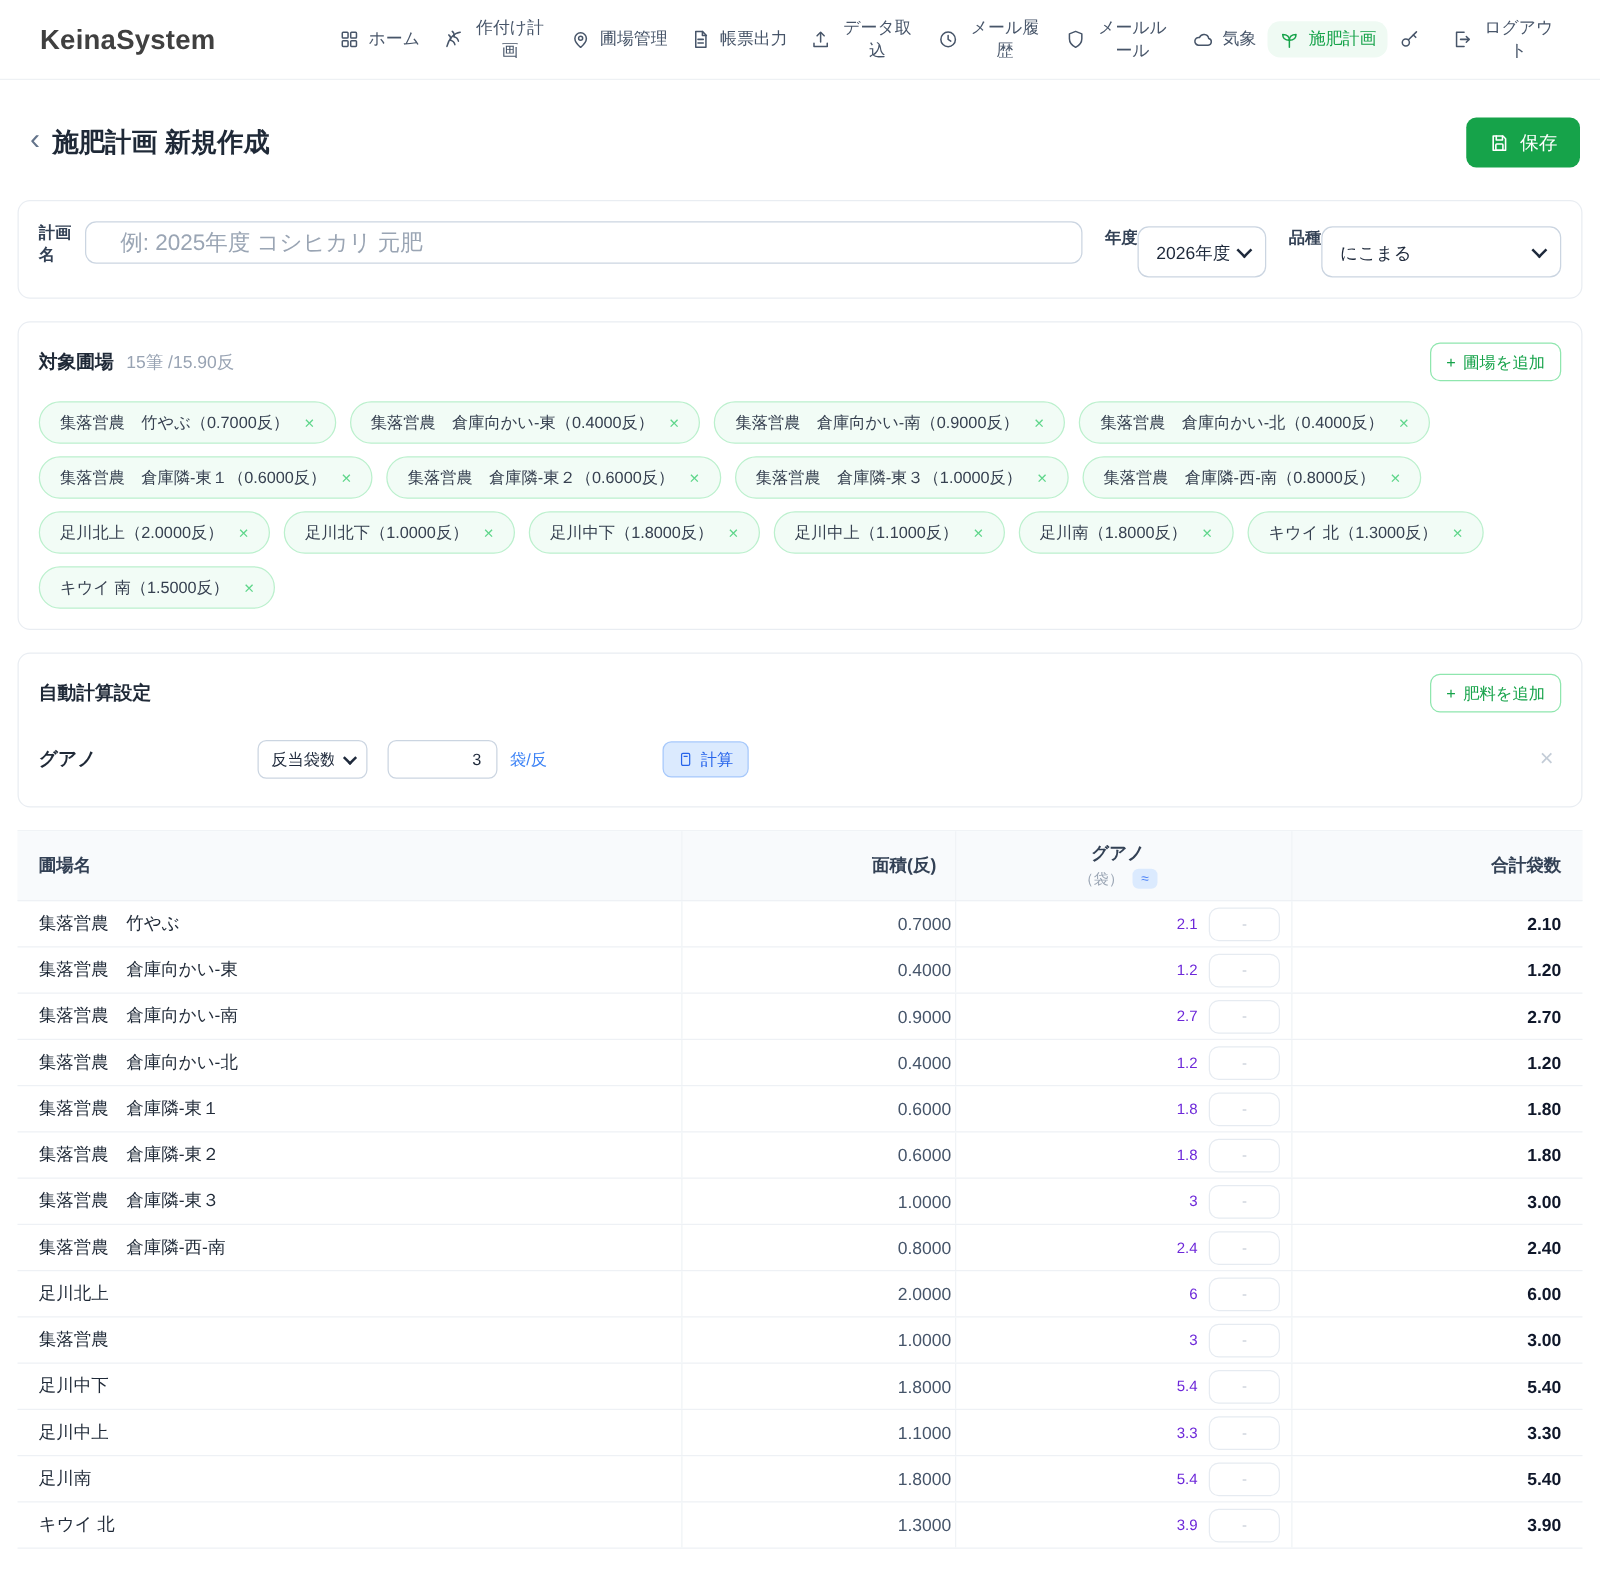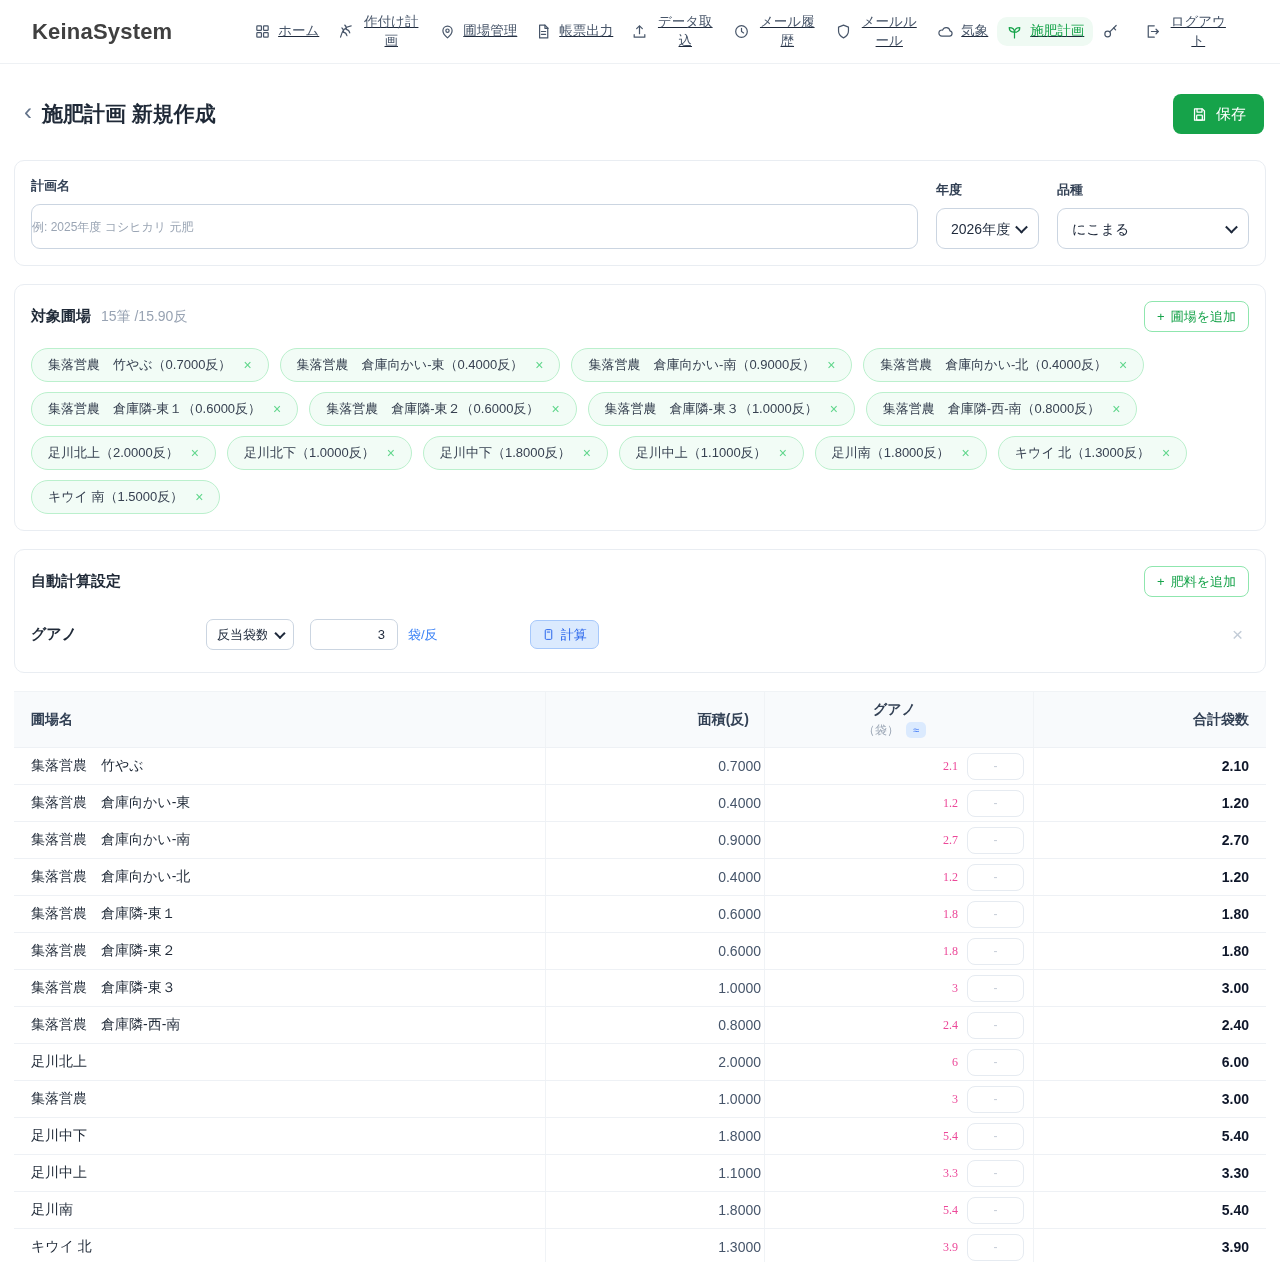--- a/index.html
+++ b/index.html
@@ -7,44 +7,44 @@
   body {
     font-family: "Liberation Sans", "DejaVu Sans", sans-serif;
     background:#ffffff; color:#1e293b;
     height:1262px; overflow:hidden;
     display:flex; flex-direction:column;
   }
   
   .topnav { display:flex; align-items:center; height:64px; padding:0 26px 0 32px;
             border-bottom:1px solid #eef1f4; flex-shrink:0; }
   .brand { color:#404040; font-weight:700; font-size:22px; letter-spacing:.2px; margin-right:56px; cursor:pointer; }
-  .nav-items { display:flex; align-items:center; justify-content:center; flex:1;text-decoration:underline; }
+  .nav-items { display:flex; align-items:center; justify-content:flex-end; flex:1; }
   .nav-item { display:flex; align-items:center; gap:7px; padding:5px 9px; border-radius:10px;
               color:#475569; cursor:pointer; }
   .nav-item.active { background:#effaf3; color:#16a34a; }
   .nav-ico { display:flex; align-items:center; }
   .nav-ico svg { width:17px; height:17px; stroke:currentColor; fill:none; stroke-width:1.7;
                  stroke-linecap:round; stroke-linejoin:round; }
   .nav-label { font-size:13.5px; line-height:1.35; max-width:60px; text-align:center; word-break:break-all; }
   
   .page { flex:1; padding:0 14px; }
   .page-head { display:flex; align-items:center; margin:30px 2px 26px; }
   .back-btn { font-size:24px; color:#64748b; cursor:pointer; padding:0 10px 4px 8px; line-height:1; }
   .page-title { font-size:21px; font-weight:700; color:#1f2937; }
   .btn-save { margin-left:auto; display:flex; align-items:center; gap:8px; background:#16a34a; color:#fff;
               border:none; border-radius:8px; height:40px; padding:0 18px; font-size:15px; cursor:pointer;
               font-family:inherit; }
   .btn-save svg { width:17px; height:17px; stroke:#fff; fill:none; stroke-width:1.8; stroke-linecap:round; stroke-linejoin:round; }
   .card { border:1px solid #e9edf2; border-radius:10px; padding:16px; margin-bottom:18px; background:#fff; }
   
   .form-row { display:flex; gap:18px; align-items:flex-end; }
-  .fgroup { display:flex; flex-direction:column; }
+  .fgroup { display:flex; }
   .fgroup.grow { flex:1; }
   .flabel { font-size:13px; font-weight:700; color:#334155; margin-bottom:9px; }
-  .text-input { height:45px; border:1px solid #cbd5e1; border-radius:9px; padding:0 0; font-size:12px;
+  .text-input { height:34px; border:1px solid #cbd5e1; border-radius:9px; padding:0 27px; font-size:18px;
                 color:#1e293b; width:100%; font-family:inherit; }
   .text-input::placeholder { color:#9aa5b4; }
   .select-wrap { position:relative; display:inline-flex; }
   .select-wrap select { appearance:none; -webkit-appearance:none; height:41px; border:1px solid #cbd5e1;
                         border-radius:9px; background:#fff; font-size:14px; color:#1e293b;
                         padding:0 28px 0 14px; font-family:inherit; cursor:pointer; width:100%; }
   .select-wrap::after { content:""; position:absolute; right:13px; top:50%; width:7px; height:7px;
                         border-right:2px solid #1e293b; border-bottom:2px solid #1e293b;
                         transform:translateY(-70%) rotate(45deg); pointer-events:none; }
   .w-year { width:103px; } .w-variety { width:192px; }
@@ -85,21 +85,21 @@
   .th .c-area { font-size:14px; font-weight:700; color:#334155; padding-right:15px; }
   .th .c-fert { flex-direction:column; justify-content:center; gap:3px; }
   .fert-h1 { font-size:14px; font-weight:700; color:#334155; }
   .fert-h2 { display:flex; align-items:center; gap:7px; font-size:12px; color:#9aa5b4; }
   .badge-approx { background:#dbeafe; color:#4c82f7; border-radius:5px; font-size:11px; padding:2px 7px; cursor:pointer; }
   .th .c-total { font-size:14px; font-weight:700; color:#334155; padding-right:17px; }
   .td-row { min-height:37px; }
   .td-row .c-name { font-size:14px; color:#1f2937; padding-left:17px; }
   .td-row .c-area { font-size:14px; color:#46556a; padding-right:3px; }
   .c-fert { justify-content:flex-end; gap:9px; padding-right:9px; }
-  .suggest { font-size:12px; color:#ec4899;font-family:Liberation Serif, serif; }
+  .suggest { font-size:12px; color:#6d28d9; }
   .mini-input { width:57px; height:27px; border:1px solid #e6ebf1; border-radius:8px; text-align:center;
                 font-size:12px; color:#64748b; font-family:inherit; }
   .mini-input::placeholder { color:#c6cdd7; }
   .td-row .c-total { font-size:14px; font-weight:700; color:#0f172a; padding-right:17px; }
 </style>
 </head>
 <body>
 
 <header class="topnav">
   <div class="brand">KeinaSystem</div>

